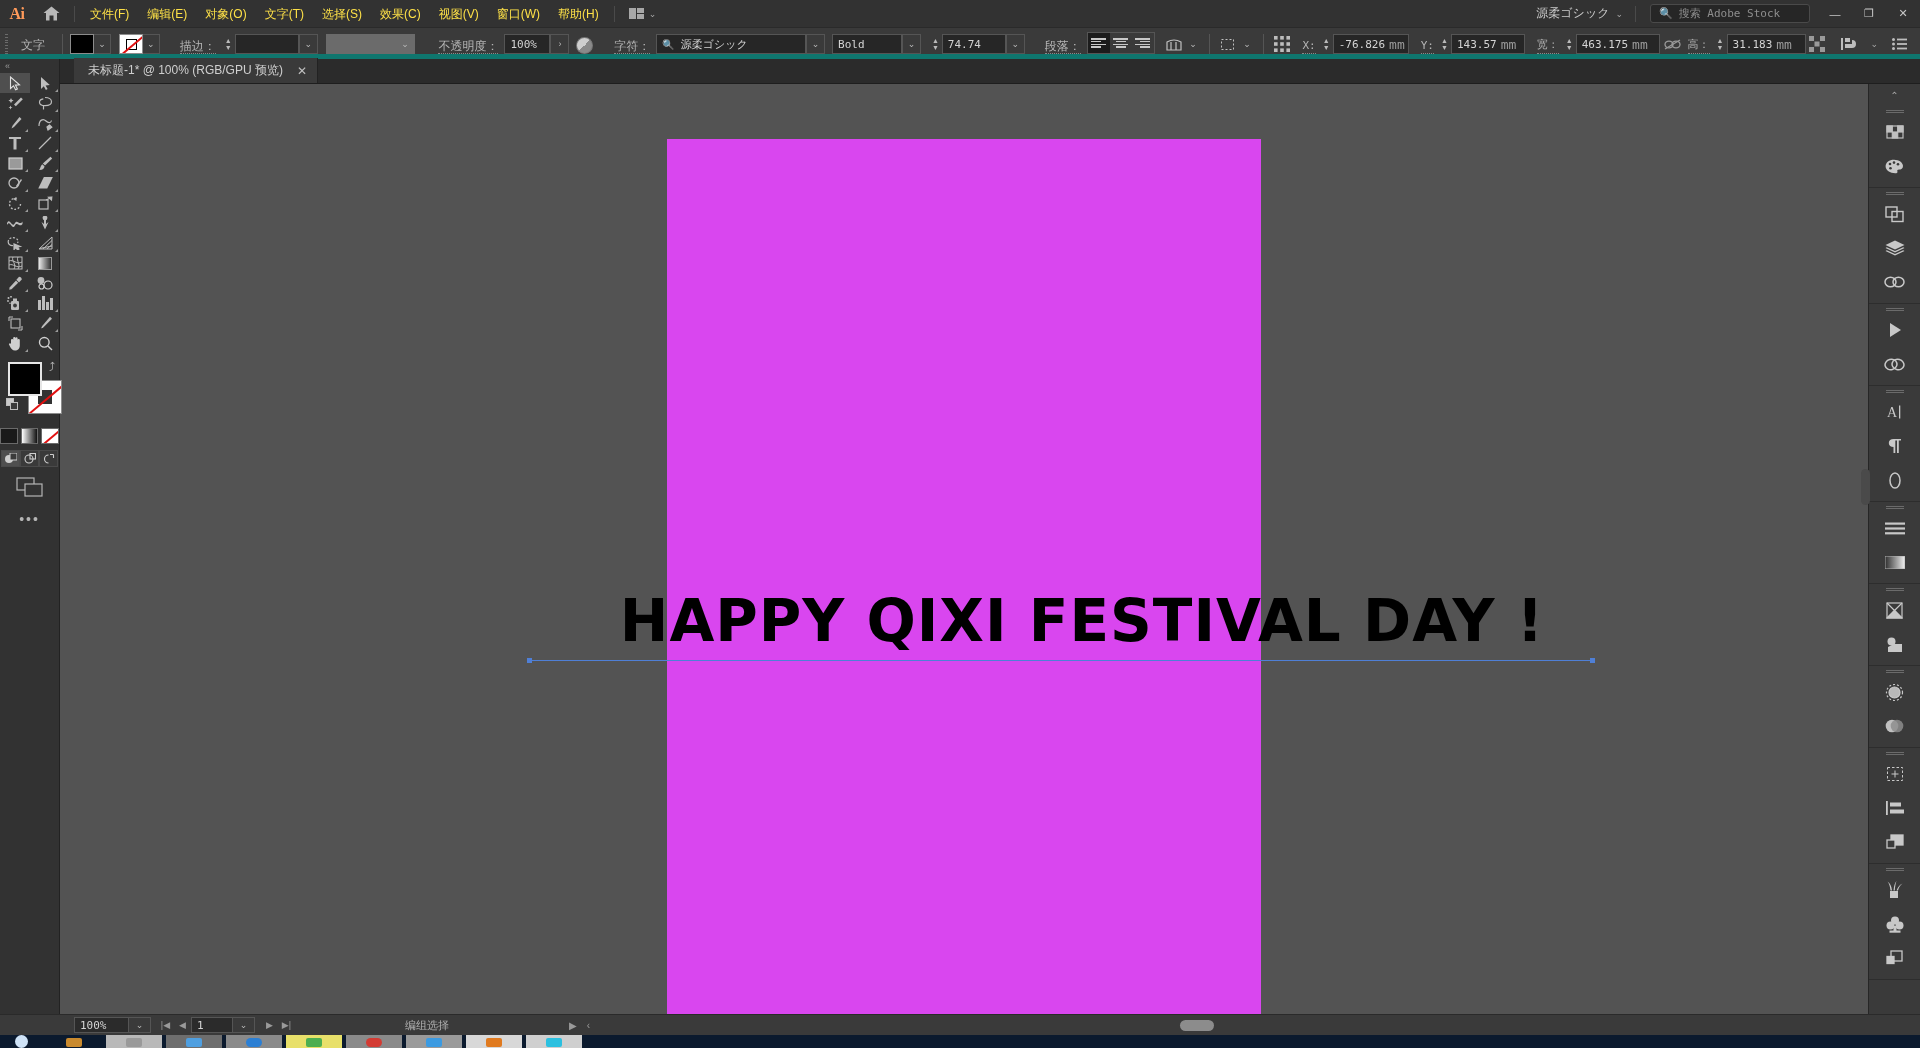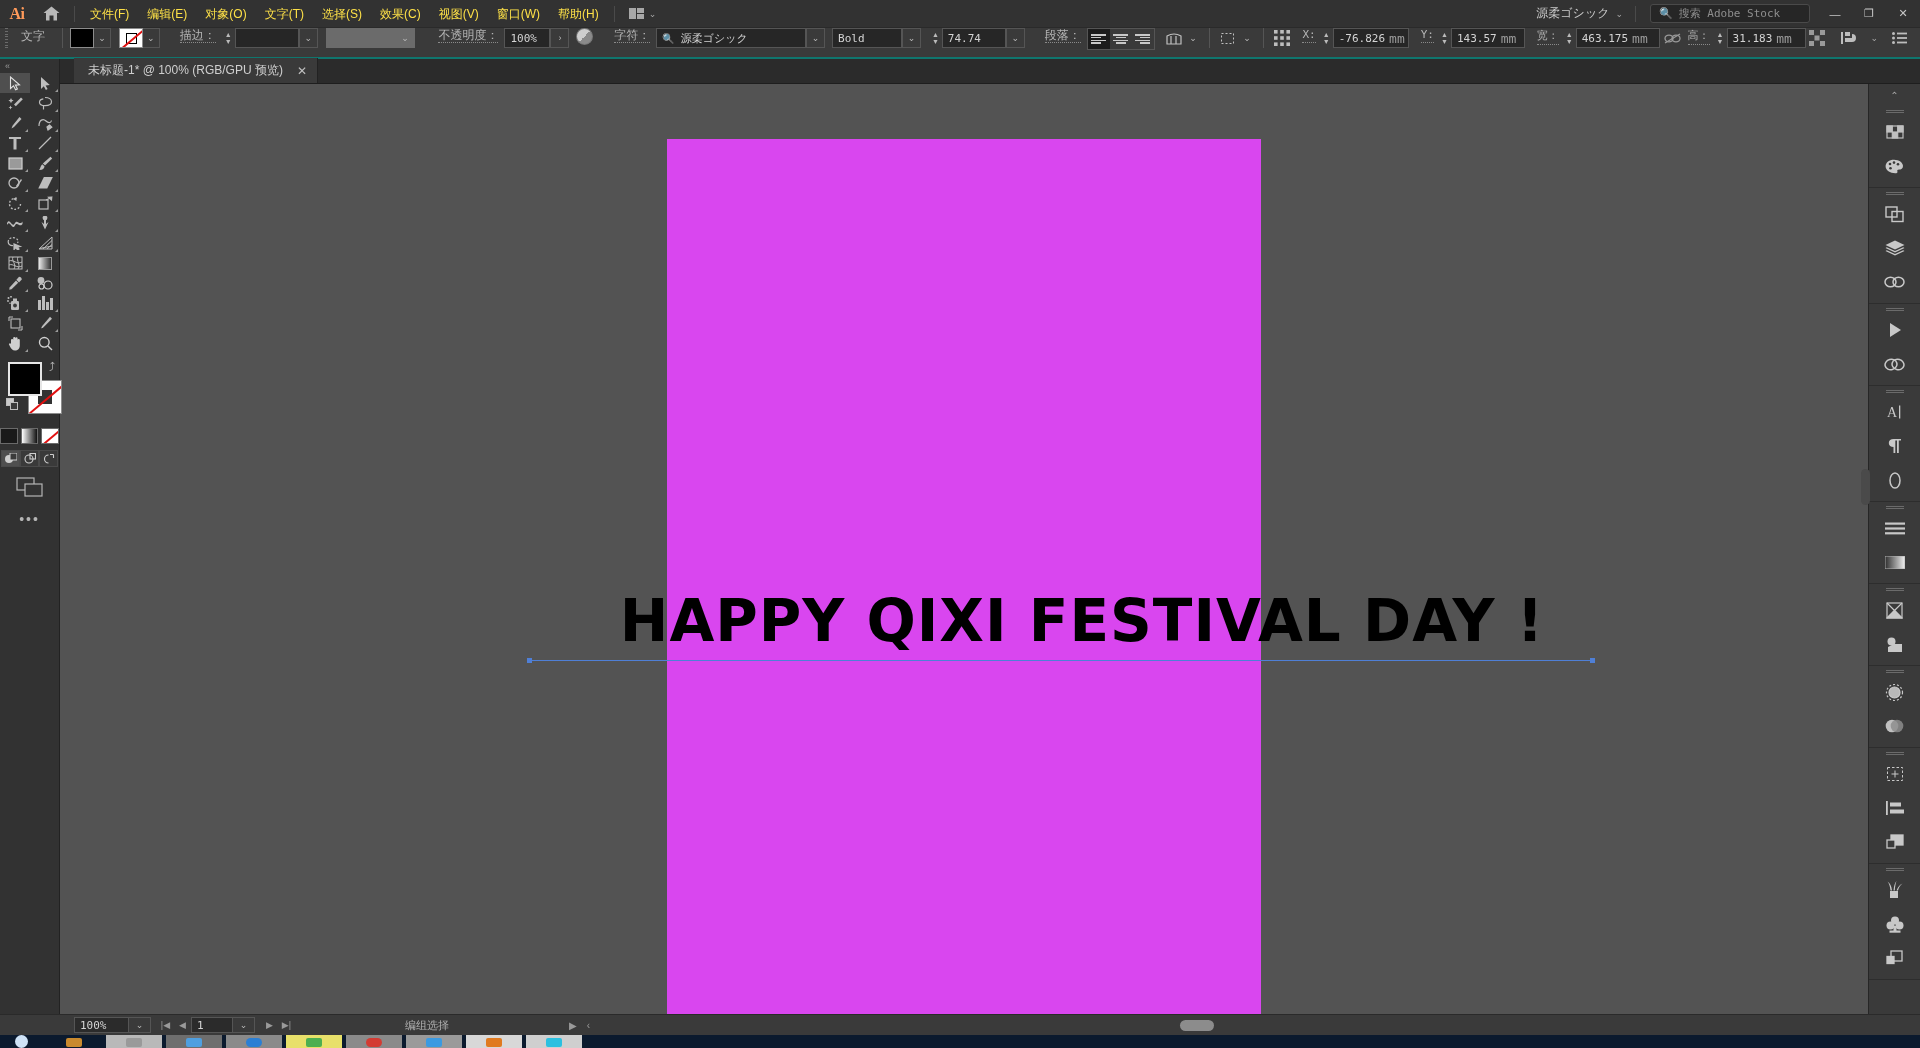--- a/index.html
+++ b/index.html
@@ -45,22 +45,22 @@
     height:19px; padding:0 8px; margin:0 8px; min-width:160px;
   }
   .stock-search .ph{ color:#8e8e8e; font-size:11px; font-family:"DejaVu Sans Mono",monospace; }
   .stock-search .srch{ color:#b0b0b0; font-size:11px; }
   .win-btns{ display:flex; align-items:center; }
   .win-btn{ width:34px; height:28px; display:flex;align-items:center;justify-content:center; color:#c8c8c8; font-size:11px; }
 
   
   .controlbar{
     position:absolute; left:0; top:28px; width:1920px; height:31px;
-    background:#3a3a3a; display:flex; align-items:flex-start;
-    border-bottom:2px solid #0f766e; padding-left:2px;
+    background:#3a3a3a; display:flex; align-items:flex-end;
+    border-bottom:5px solid #0f766e; padding-left:2px;
   }
   .grip{ width:9px; height:20px; display:flex; flex-direction:column; justify-content:center; gap:2px; padding:0 3px; }
   .grip i{ display:block; height:1px; background:#6b6b6b; width:100%; }
   .cb-label{ color:#b5b5b5; font-size:12px; padding:0 10px; white-space:nowrap; }
   .cb-label.dotted{ border-bottom:1px dotted #8a8a8a; padding:0; margin:0 6px 0 10px; line-height:14px;}
   .cb-sep{ width:1px; height:20px; background:#555; margin:0 7px; }
   .swatch-box{
     width:24px; height:20px; border:1px solid #8c8c8c; background:#000;
   }
   .swatch-none{

